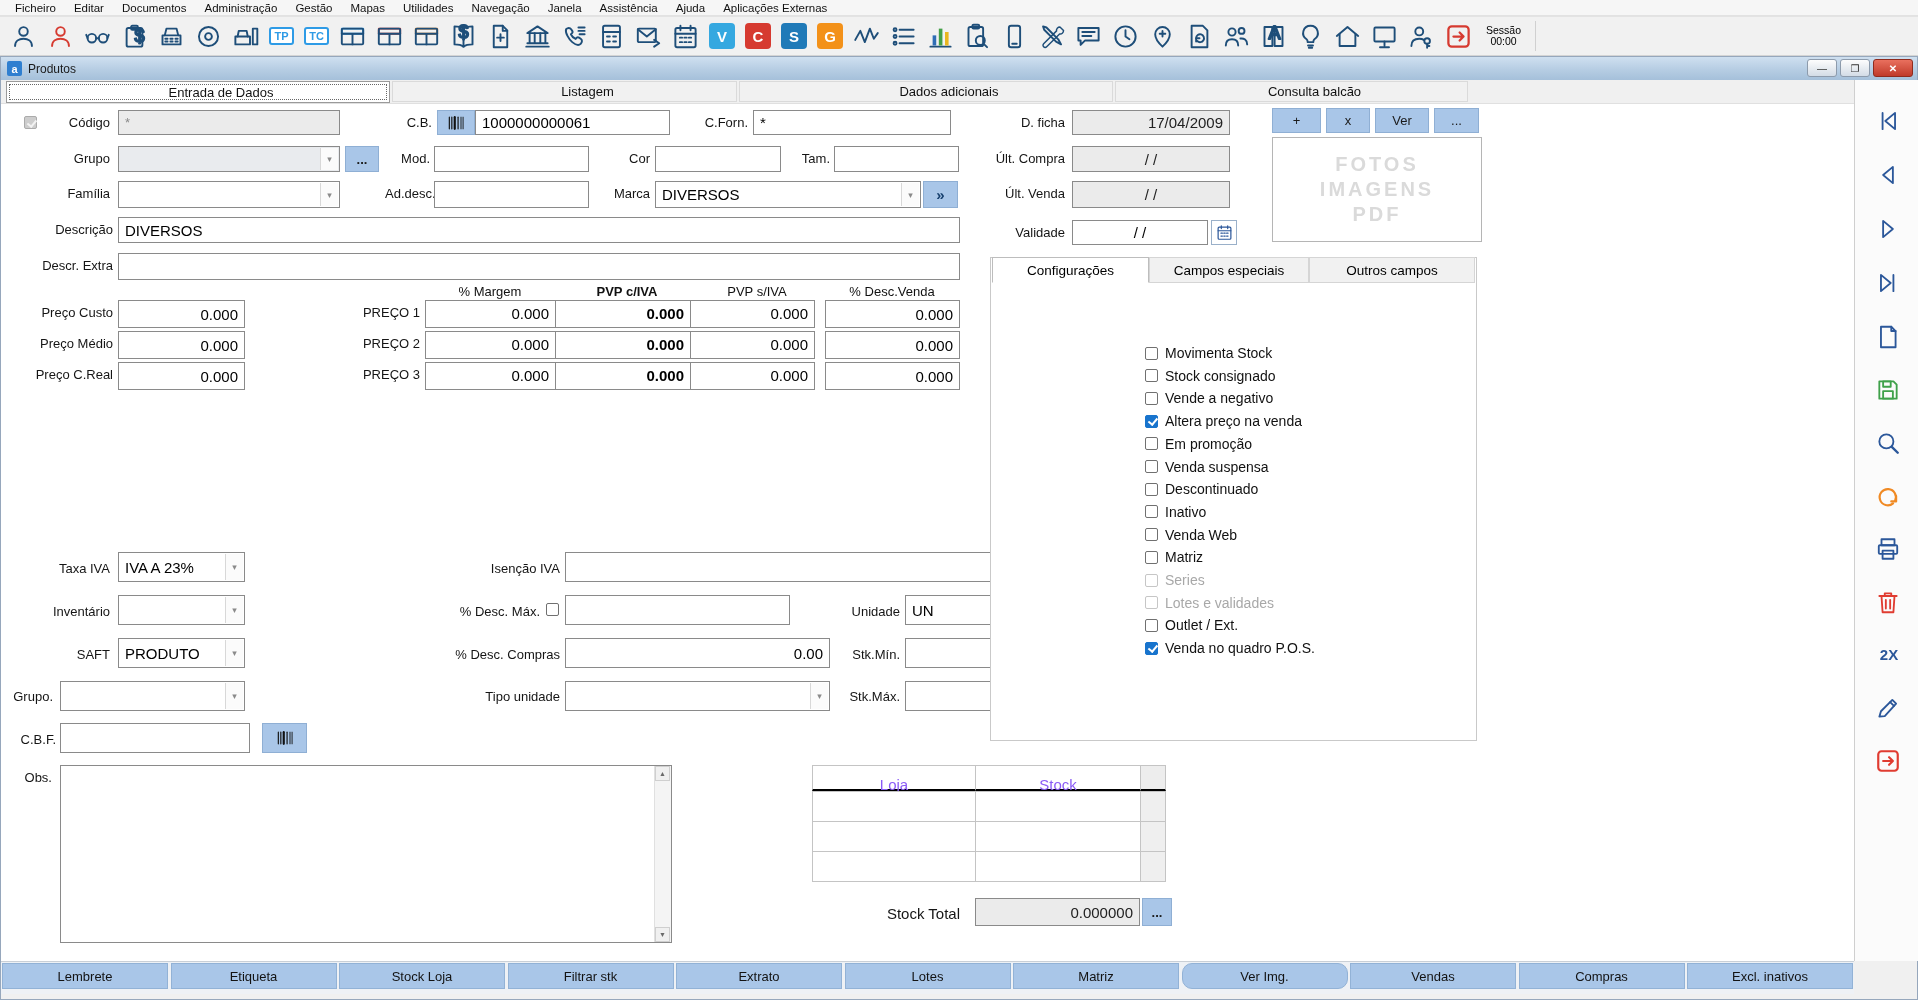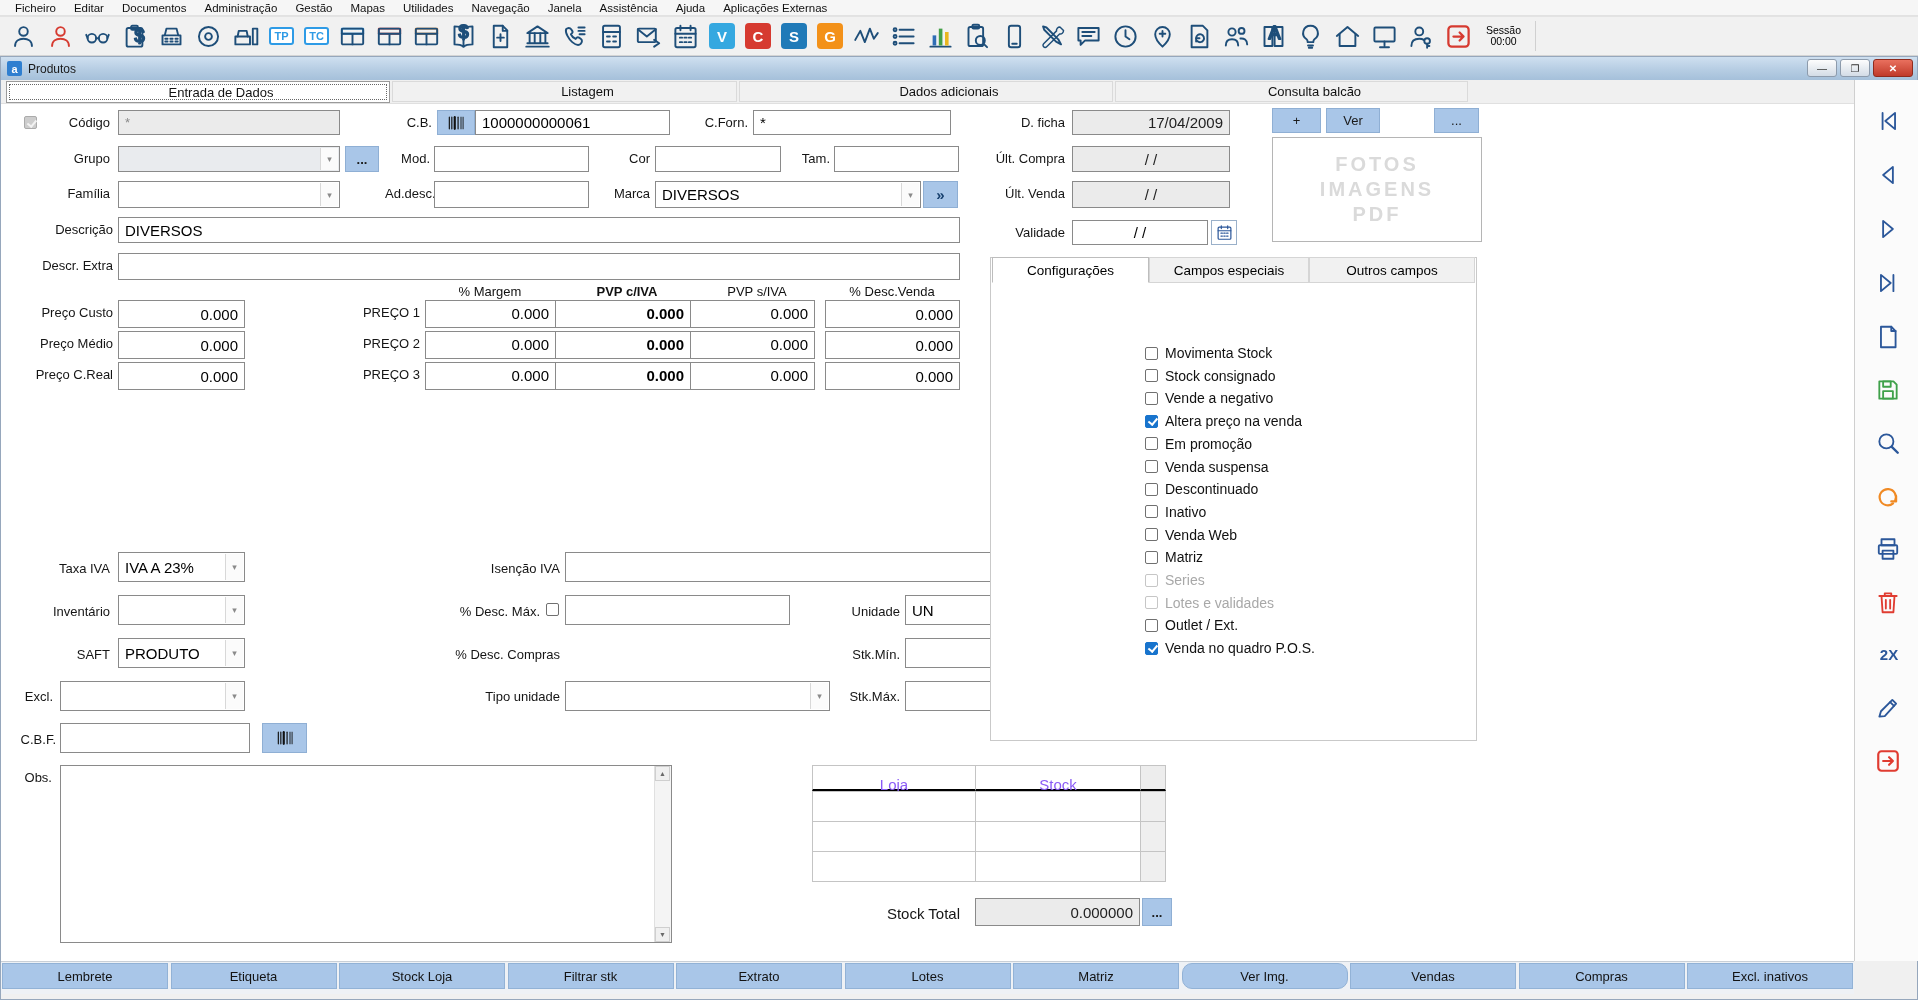--- a/index.html
+++ b/index.html
@@ -504,21 +504,21 @@
       </svg>
     </div>
   <input class="inp" style="left: 475px; top: 110px; width: 195px; height: 25px;" value="1000000000061">
   <div class="lbl" style="left:690px;top:110px;width:58px">C.Forn.</div>
   <input class="inp" style="left: 753px; top: 110px; width: 198px; height: 25px;" value="*">
   <div class="lbl" style="left:1000px;top:110px;width:65px">D. ficha</div>
   <input class="inp gray right" style="left: 1072px; top: 110px; width: 158px; height: 25px;" value="17/04/2009">
   <div id="photobtns">
       <div class="bluebtn" style="left: 1272px; top: 108px; width: 49px; height: 25px;">+</div>
       <div class="bluebtn" style="left: 1326px; top: 108px; width: 44px; height: 25px;">x</div>
-      <div class="bluebtn" style="left: 1326px; top: 108px; width: 54px; height: 25px;">Ver</div>
+      <div class="bluebtn" style="left: 1375px; top: 108px; width: 54px; height: 25px;">Ver</div>
       <div class="bluebtn" style="left: 1434px; top: 108px; width: 45px; height: 25px;">...</div>
     </div>
 
   <div class="lbl" style="left:30px;top:146px;width:80px">Grupo</div>
   <div class="combo gray" style="left:118px;top:146px;width:222px;height:26px">
       <span class="cv"></span>
       <span class="arr">▾</span>
     </div>
   <div class="bluebtn" style="left:345px;top:146px;width:34px;height:26px;font-weight:bold">...</div>
   <div class="lbl" style="left:385px;top:146px;width:45px">Mod.</div>
@@ -601,21 +601,21 @@
   <div class="lbl" style="left:20px;top:599px;width:90px">Inventário</div>
   <div class="combo" style="left:118px;top:595px;width:127px;height:30px">
       <span class="cv"></span>
       <span class="arr">▾</span>
     </div>
   <div class="lbl" style="left:40px;top:642px;width:70px">SAFT</div>
   <div class="combo" style="left:118px;top:638px;width:127px;height:30px">
       <span class="cv">PRODUTO</span>
       <span class="arr">▾</span>
     </div>
-  <div class="lbl" style="left:8px;top:684px;width:45px">Excl.</div>
+  <div class="lbl" style="left:8px;top:684px;width:45px">Grupo.</div>
   <div class="combo" style="left:60px;top:681px;width:185px;height:30px">
       <span class="cv"></span>
       <span class="arr">▾</span>
     </div>
   <div class="lbl" style="left:8px;top:727px;width:48px">C.B.F.</div>
   <input class="inp" style="left: 60px; top: 723px; width: 190px; height: 30px;" value="">
   <div class="bluebtn" style="left:262px;top:723px;width:45px;height:30px">
       <svg class="ico" style="width:20px;height:20px;color:#111">
         <use href="#s-barcode"></use>
       </svg>
@@ -630,20 +630,21 @@
 
   <div class="lbl" style="left:470px;top:556px;width:90px">Isenção IVA</div>
   <div class="combo" style="left:565px;top:552px;width:612px;height:30px">
       <span class="cv"></span>
       <span class="arr">▾</span>
     </div>
   <div class="lbl" style="left:450px;top:599px;width:90px">% Desc. Máx.</div>
   <div class="chk" style="left:546px;top:603px"></div>
   <input class="inp" style="left: 565px; top: 595px; width: 225px; height: 30px;" value="">
   <div class="lbl" style="left:440px;top:642px;width:120px">% Desc. Compras</div>
+  <input class="inp right" style="left: 565px; top: 638px; width: 265px; height: 30px;" value="0.00">
   <div class="lbl" style="left:470px;top:684px;width:90px">Tipo unidade</div>
   <div class="combo" style="left:565px;top:681px;width:265px;height:30px">
       <span class="cv"></span>
       <span class="arr">▾</span>
     </div>
   <div class="lbl" style="left:838px;top:599px;width:62px">Unidade</div>
   <div class="combo" style="left:905px;top:595px;width:270px;height:30px">
       <span class="cv">UN</span>
       <span class="arr">▾</span>
     </div>

